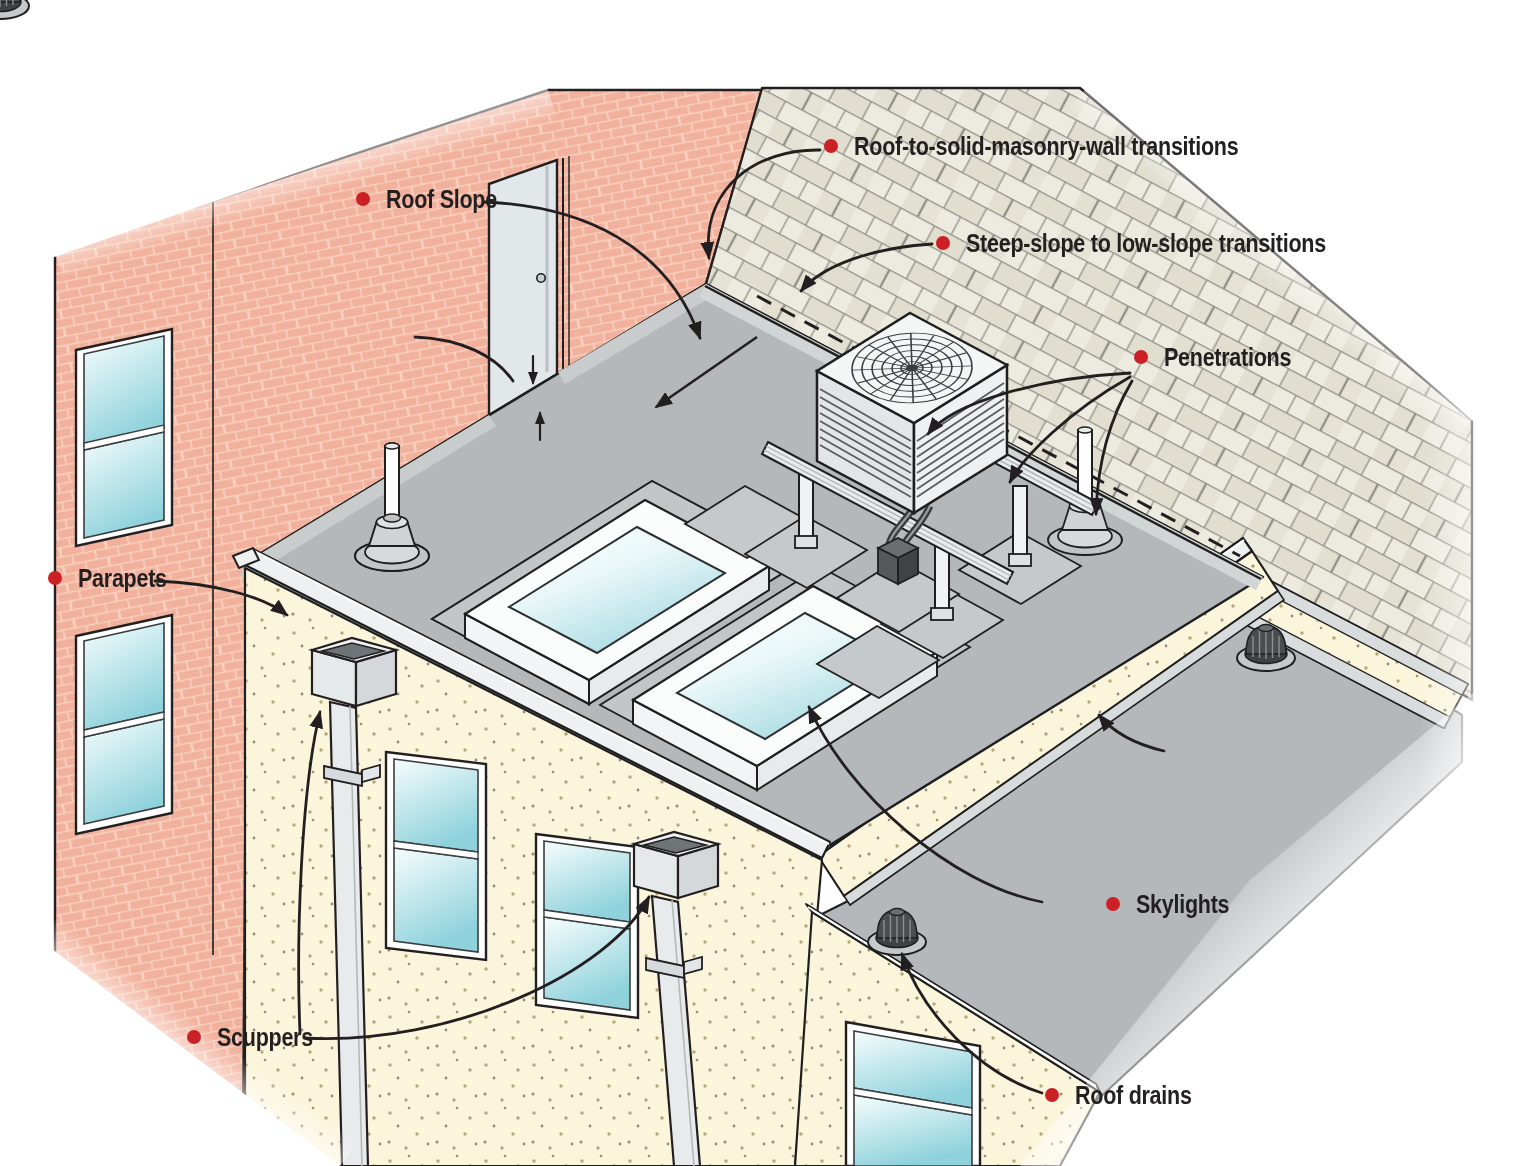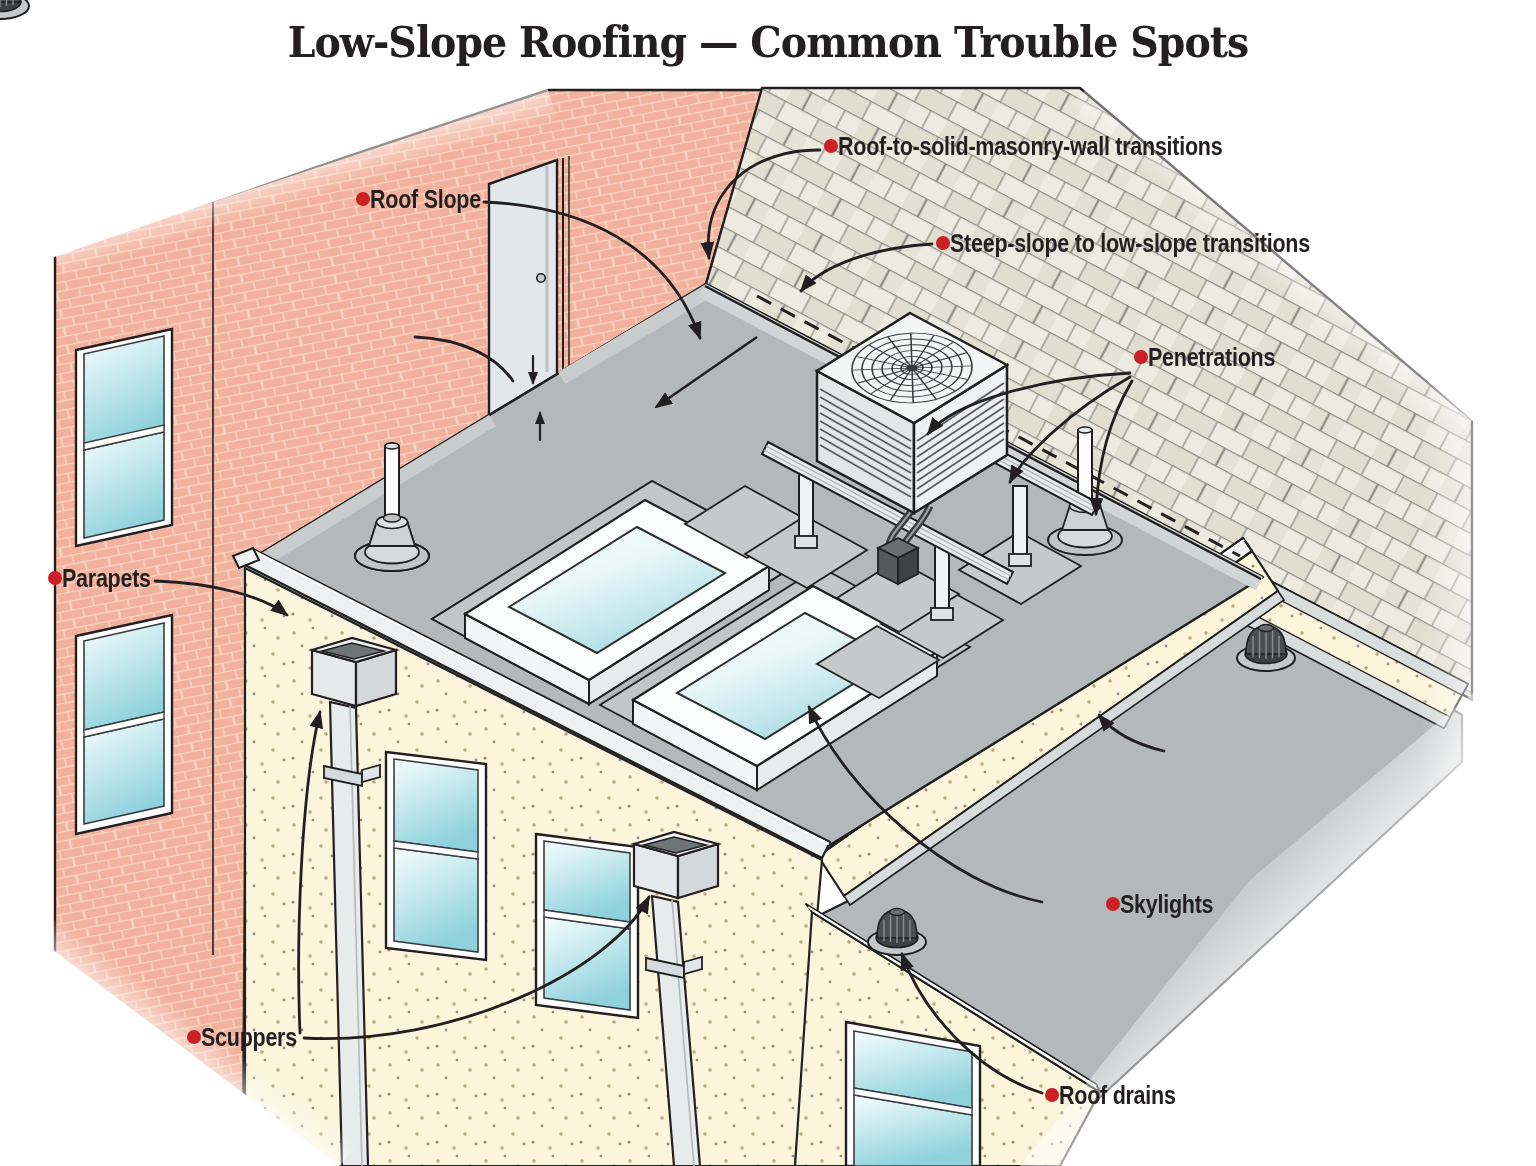--- a/index.html
+++ b/index.html
@@ -2,21 +2,21 @@
 <html style="--accent: #cb2026; --ink: #231f20; --roof: #b5b8ba; --roof-light: #c9cccd; --brick: #f2b19c; --brick-line: #f8d2c2; --stucco: #fbf5dc; --shingle: #edebe0; --shingle-line: #8f8f88; --glass: #a5dae2; --trim: #eef0f1;"><head>
 <meta charset="utf-8">
 <style>
   html,body{margin:0;padding:0;background:#fff;}
   .stage{position:relative;width:1536px;height:1166px;background:#ffffff;overflow:hidden;
          font-family:"Liberation Sans",sans-serif;}
   .stage svg{position:absolute;left:0;top:0;}
   .title-wrap{position:absolute;top:18px;left:0;width:100%;text-align:center;}
   .title-text{display:inline-block;font-family:"DejaVu Serif",serif;font-weight:700;
               font-size:42px;color:var(--ink);transform:scaleX(.94);letter-spacing:-1px;}
-  .callout{position:absolute;display:flex;align-items:center;gap:0;height:30px;
+  .callout{position:absolute;display:flex;align-items:center;gap:16px;height:30px;
            white-space:nowrap;color:var(--ink);}
   .callout .bullet{width:14px;height:14px;border-radius:50%;background:var(--accent);flex:none;}
   .callout .txt{font-weight:700;font-size:25px;transform:scaleX(.86);
                 transform-origin:left center;letter-spacing:-0.3px;}
   
   .f-roof{fill:var(--roof);}   .f-roofl{fill:var(--roof-light);} .f-stucco{fill:url(#pStucco);}
   .s-ink{stroke:var(--ink);}
 </style>
 </head>
 <body>
@@ -340,23 +340,20 @@
     <polygon points="46,225 539,62 557,118 64,281" fill="url(#gFadeTL)"></polygon>
     <polygon points="1090,84 1536,84 1536,480 1472,420" fill="#ffffff"></polygon>
     <polygon points="1111,60 1493,396 1451,444 1069,108" fill="url(#gFadeTR)"></polygon>
     <polygon points="40,940 40,1166 340,1166" fill="#ffffff"></polygon>
     <polygon points="22,964 58,916 358,1142 322,1190" fill="url(#gFadeBL)"></polygon>
     <rect x="1420" y="80" width="116" height="1010" fill="url(#gFadeR)"></rect>
     <polygon points="1020,1166 1250,880 1536,640 1536,1166" fill="url(#gFadeTip)"></polygon>
   </g>
 </svg>
 
-<div class="title-wrap">
-  <span class="title-text">Low-Slope Roofing — Common Trouble Spots</span>
-</div>
 
 <div class="callout" style="left:824px;top:131px">
   <span class="bullet"></span>
   <span class="txt">Roof-to-solid-masonry-wall transitions</span>
 </div>
 <div class="callout" style="left:356px;top:184px">
   <span class="bullet"></span>
   <span class="txt">Roof Slope</span>
 </div>
 <div class="callout" style="left:936px;top:228px">

